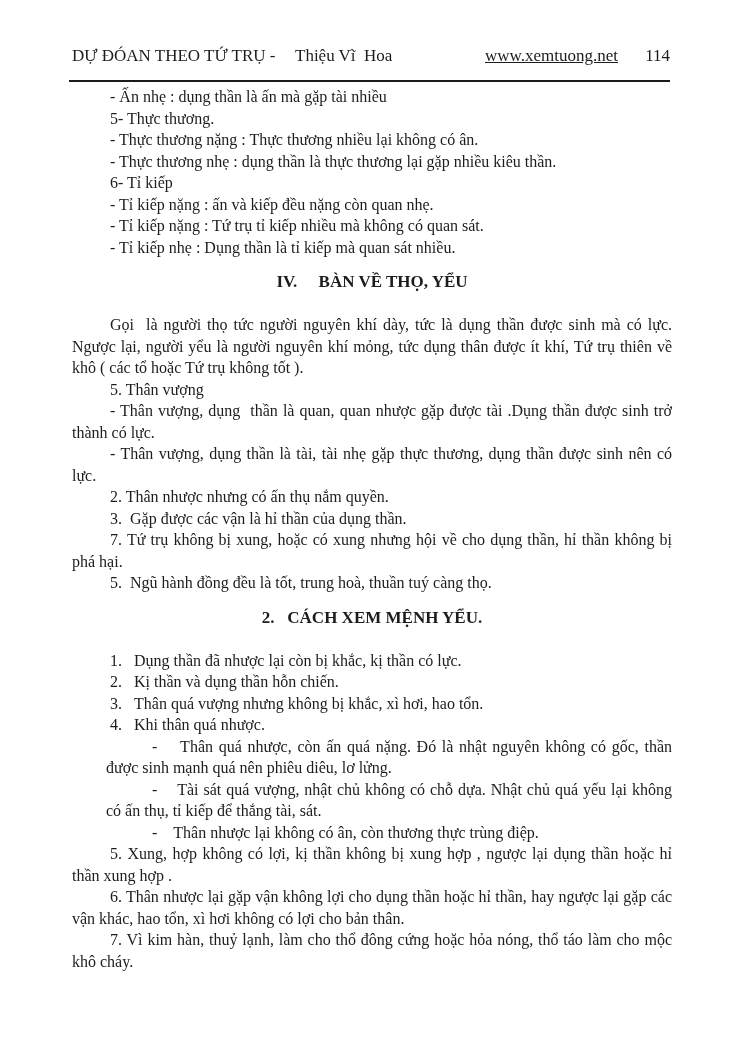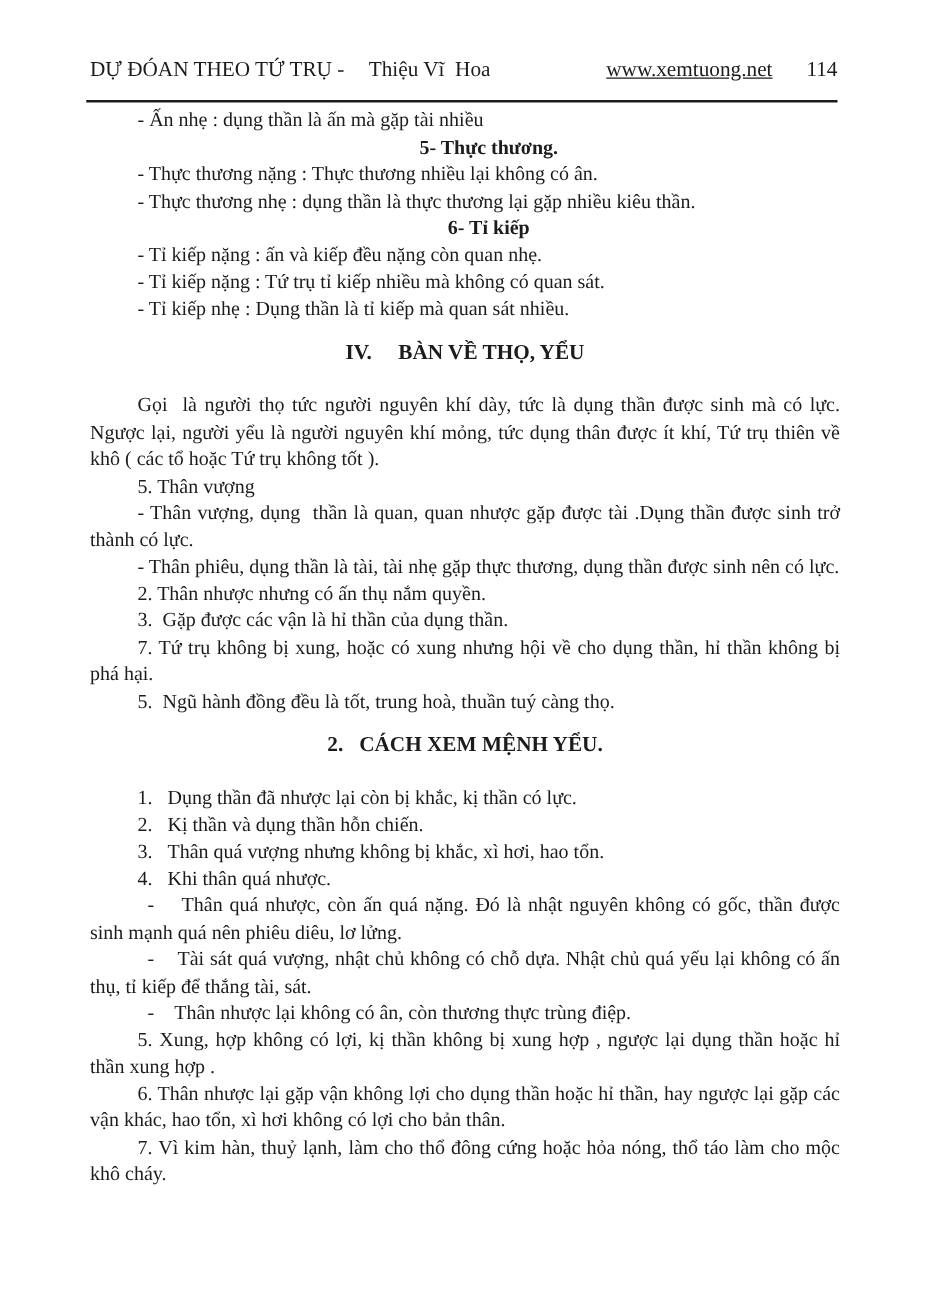--- a/index.html
+++ b/index.html
@@ -19,22 +19,22 @@
   .hdr-author { left: 223px; }
   .hdr-site   { right: 52px; text-decoration: underline; }
   .hdr-page   { right: 0; }
   .rule { position: absolute; top: 80px; left: 69px; width: 601px; border-top: 2px solid #1c1c1c; }
 
   
   .content { position: absolute; top: 86px; left: 72px; width: 600px; }
   .t    { margin: 0; font-size: 16px; line-height: 21.5px; }
   .ind  { text-indent: 38px; }
   .j    { text-align: justify; text-indent: 38px; }
-  .dash { text-indent: 46px; }
-  .b    { font-weight: bold; text-align: center; }
+  .dash { text-indent: 46px; margin-left: 34px; }
+  .b    { font-weight: normal; }
   .hd   { margin: 12px 0 20px 0; text-align: center; font-weight: bold; font-size: 17px; line-height: 24px; }
 </style>
 </head>
 <body>
 
 <div id="page">
 
   <div class="hdr">
     <span class="hdr-title">DỰ ĐÓAN THEO TỨ TRỤ -</span>
     <span class="hdr-author">Thiệu Vĩ&nbsp; Hoa</span>
@@ -51,21 +51,21 @@
     <p class="t ind b">6- Tỉ kiếp</p>
     <p class="t ind">- Tỉ kiếp nặng : ấn và kiếp đều nặng còn quan nhẹ.</p>
     <p class="t ind">- Tỉ kiếp nặng : Tứ trụ tỉ kiếp nhiều mà không có quan sát.</p>
     <p class="t ind">- Tỉ kiếp nhẹ : Dụng thần là tỉ kiếp mà quan sát nhiều.</p>
 
     <p class="t hd">IV.&nbsp;&nbsp;&nbsp;&nbsp;&nbsp;BÀN VỀ THỌ, YỂU</p>
     <p class="t j">Gọi&nbsp; là người thọ tức người nguyên khí dày, tức là dụng thần được sinh mà có lực. Ngược lại, người yểu là người nguyên khí mỏng, tức dụng thân được ít khí, Tứ trụ thiên về khô ( các tổ hoặc Tứ trụ không tốt ).</p>
 
     <p class="t ind">5. Thân vượng</p>
     <p class="t j">- Thân vượng, dụng&nbsp; thần là quan, quan nhược gặp được tài .Dụng thần được sinh trở thành có lực.</p>
-    <p class="t j">- Thân phiêu, dụng thần là tài, tài nhẹ gặp thực thương, dụng thần được sinh nên có lực.</p>
+    <p class="t j">- Thân vượng, dụng thần là tài, tài nhẹ gặp thực thương, dụng thần được sinh nên có lực.</p>
     <p class="t ind">2. Thân nhược nhưng có ấn thụ nắm quyền.</p>
     <p class="t ind">3.&nbsp; Gặp được các vận là hỉ thần của dụng thần.</p>
     <p class="t j">7. Tứ trụ không bị xung, hoặc có xung nhưng hội về cho dụng thần, hỉ thần không bị phá hại.</p>
     <p class="t ind">5.&nbsp;&nbsp;Ngũ hành đồng đều là tốt, trung hoà, thuần tuý càng thọ.</p>
 
     <p class="t hd">2.&nbsp;&nbsp;&nbsp;CÁCH XEM MỆNH YỂU.</p>
     <p class="t ind">1.&nbsp;&nbsp;&nbsp;Dụng thần đã nhược lại còn bị khắc, kị thần có lực.</p>
     <p class="t ind">2.&nbsp;&nbsp;&nbsp;Kị thần và dụng thần hỗn chiến.</p>
     <p class="t ind">3.&nbsp;&nbsp;&nbsp;Thân quá vượng nhưng không bị khắc, xì hơi, hao tổn.</p>
     <p class="t ind">4.&nbsp;&nbsp;&nbsp;Khi thân quá nhược.</p>

